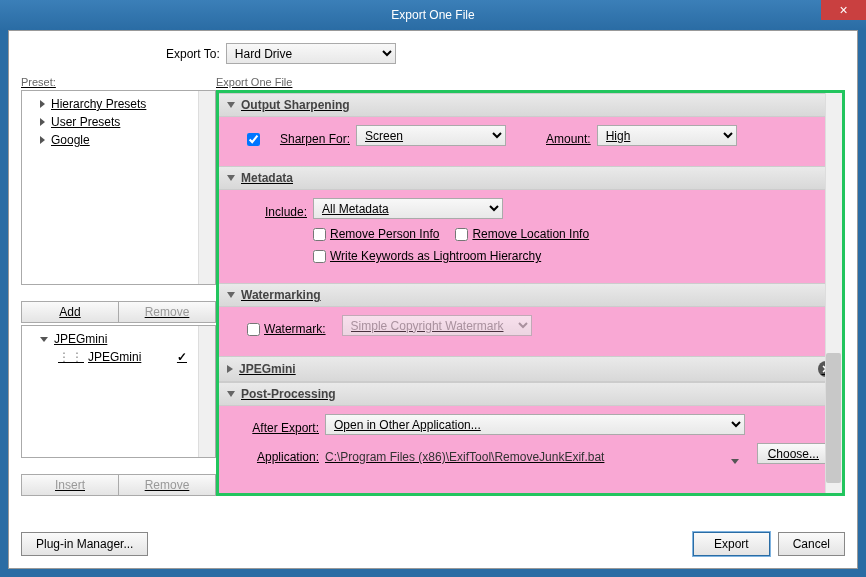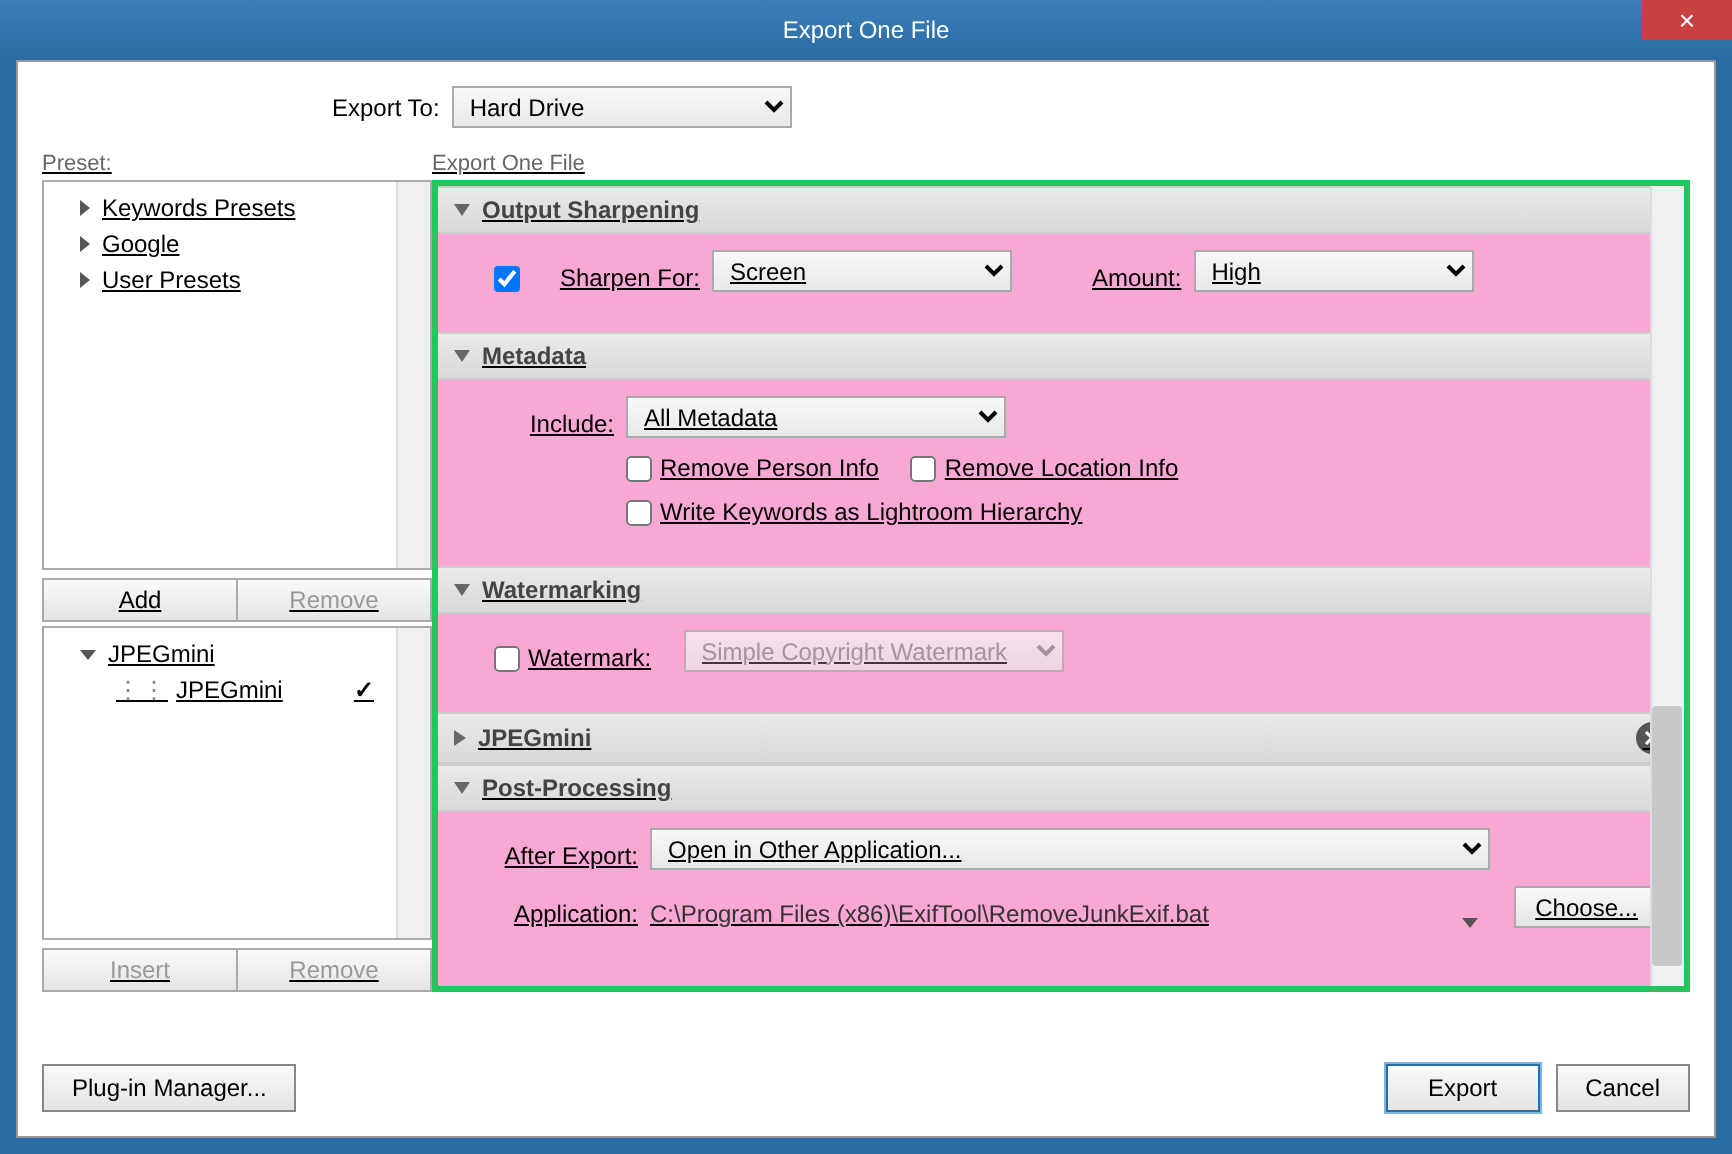--- a/index.html
+++ b/index.html
@@ -14,21 +14,21 @@
 select { background: linear-gradient(#f8f8f8,#e8e8e8);}
 .columns { display: flex; height: 420px; text-decoration: underline;}
 .left-col { width: 195px; display:flex; flex-direction:column;}
 .right-col { flex: 1; display:flex; flex-direction:column;}
 .section-label { color: #666; font-size: 11px; margin-bottom: 2px; }
 .preset-box { border: 1px solid #aaa; flex:0 0 195px; background:#fff; position:relative; padding:4px 2px;}
 .preset-box .scrollbar, .pp-box .scrollbar, .right-panel .scrollbar { position:absolute; right:0; top:0; bottom:0; width:17px; background:#f0f0f0; border-left:1px solid #ddd;}
 .tree-item { padding: 2px 4px 2px 16px; cursor:default; display:flex; align-items:center;}
 .tree-item .arrow { display:inline-block; width:0;height:0;border-top:4px solid transparent;border-bottom:4px solid transparent;border-left:5px solid #555; margin-right:6px;}
 .tree-item .arrow.down{border-left:4px solid transparent;border-right:4px solid transparent;border-top:5px solid #555;border-bottom:none;margin-right:6px;}
-.btn-row { display:flex; margin-top:4px;}
+.btn-row { display:flex; margin-top:16px;}
 .btn-row button { flex:1; height:22px; border:1px solid #aaa; background:linear-gradient(#fafafa,#e4e4e4); font-size:12px; cursor:default;}
 .btn-row button:first-child{border-right:none;}
 .btn-row button:disabled{color:#999;}
 .pp-box{border:1px solid #aaa; flex:1; background:#fff; position:relative; padding:4px 2px; margin-top:2px;}
 .subitem{padding:2px 4px 2px 34px; display:flex; align-items:center;}
 .dots{letter-spacing:1px; color:#888; margin-right:4px;}
 .check{margin-left:auto; margin-right:22px; font-weight:bold;}
 .right-panel{border:3px solid #22c55e; flex:1; background:#f9a8d4; position:relative; overflow:hidden;}
 .right-panel .scrollbar .thumb{position:absolute; right:1px; width:15px; background:#c8c8c8; border-radius:2px;}
 .sect-head{background:linear-gradient(#eaeaea,#d8d8d8); border-top:1px solid #ccc; border-bottom:1px solid #ccc; padding:4px 8px; font-weight:bold; color:#444; display:flex; align-items:center;}
@@ -71,29 +71,29 @@
       <option>Hard Drive</option>
     </select>
   </div>
 
   <div class="columns">
     <div class="left-col">
       <div class="section-label">Preset:</div>
       <div class="preset-box">
         <div class="tree-item">
             <span class="arrow"></span>
-            <span>Keywords Presets</span>
+            <span>Hierarchy Presets</span>
+          </div>
+        <div class="tree-item">
+            <span class="arrow"></span>
+            <span>User Presets</span>
           </div>
         <div class="tree-item">
             <span class="arrow"></span>
             <span>Google</span>
-          </div>
-        <div class="tree-item">
-            <span class="arrow"></span>
-            <span>User Presets</span>
           </div>
         <div class="scrollbar"></div>
       </div>
       <div class="btn-row">
         <button>Add</button>
         <button disabled="">Remove</button>
       </div>
 
       <div class="pp-box">
         <div class="tree-item">

